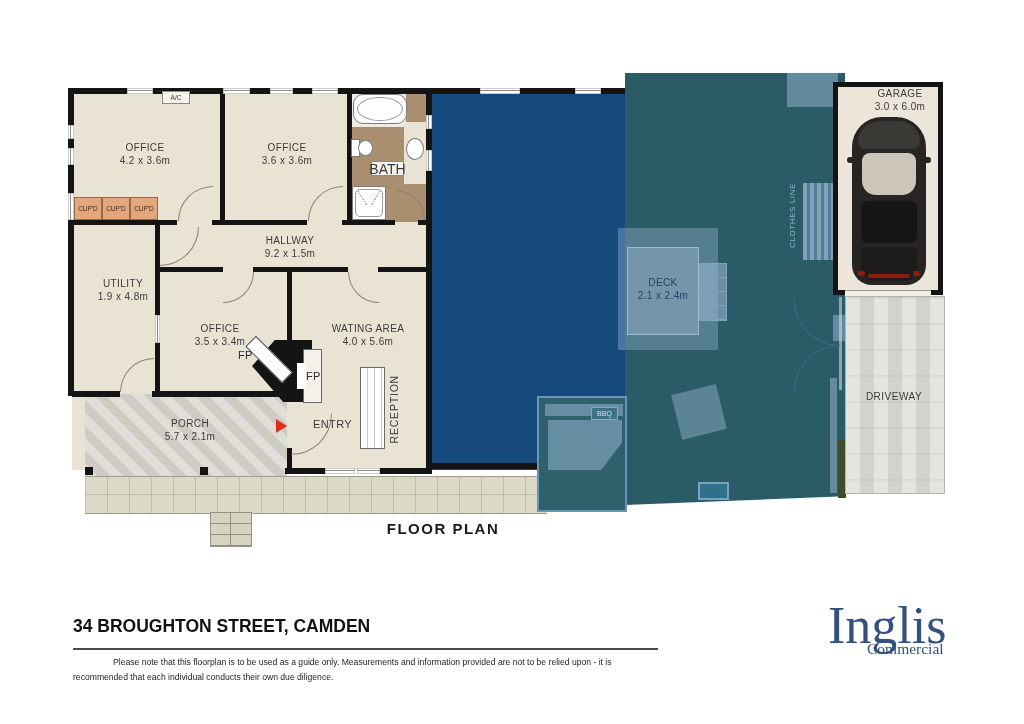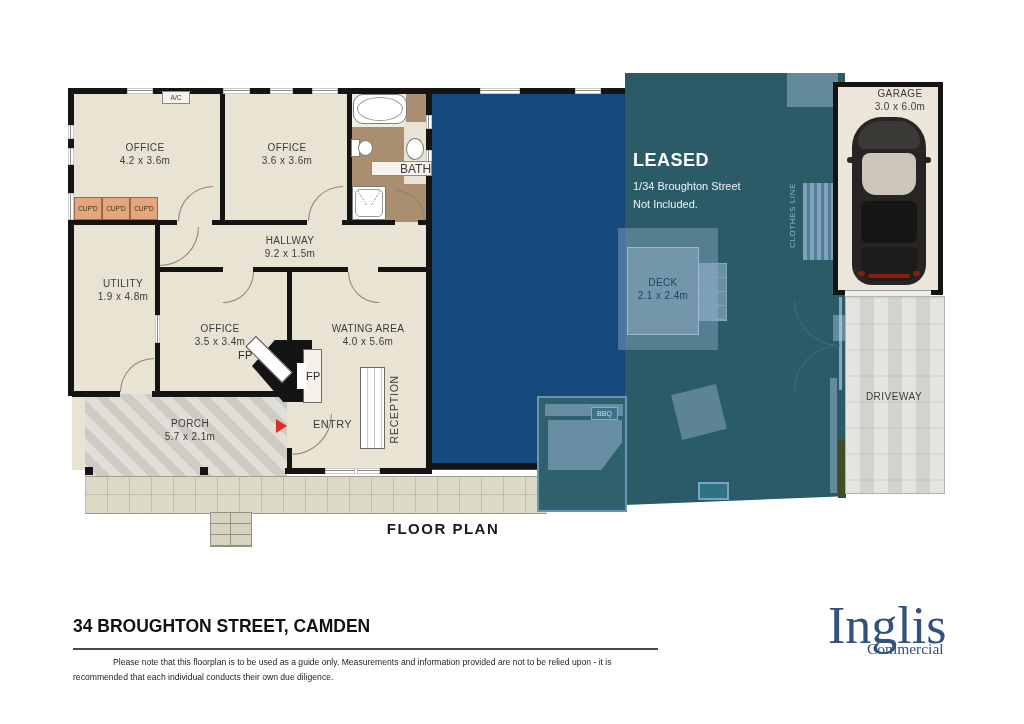--- a/index.html
+++ b/index.html
@@ -94,21 +94,21 @@
 
   <div class="fixture" style="left:353px;top:94px;width:52px;height:28px;border-radius:10px;"></div>
   <div class="abs" style="left:357px;top:97px;width:44px;height:22px;border:1px solid #9a9a9a;border-radius:50%;"></div>
   <div class="fixture" style="left:351px;top:139px;width:7px;height:16px;"></div>
   <div class="fixture" style="left:358px;top:140px;width:13px;height:14px;border-radius:50%;"></div>
   <div class="fixture" style="left:406px;top:138px;width:16px;height:20px;border-radius:50%;"></div>
   <div class="fixture" style="left:352px;top:186px;width:32px;height:32px;"></div>
   <div class="abs" style="left:355px;top:189px;width:26px;height:26px;border:1px solid #9a9a9a;border-radius:5px;
               background:linear-gradient(58deg,transparent 47%,#9a9a9a 47%,#9a9a9a 50%,transparent 50%) left top/50% 60% no-repeat,
                          linear-gradient(-58deg,transparent 47%,#9a9a9a 47%,#9a9a9a 50%,transparent 50%) right top/50% 60% no-repeat;"></div>
-  <div class="tinybox" style="left:371px;top:161px;width:31px;height:13px;font-size:12px;padding-left:28px;">
+  <div class="tinybox" style="left:371px;top:161px;width:31px;height:13px;font-size:14px;">
     <span>BATH</span>
   </div>
 
   <div class="tinybox" style="left:162px;top:91px;width:26px;height:11px;font-size:6.5px;">
     <span>A/C</span>
   </div>
   <div class="abs" style="left:74px;top:197px;width:28px;height:23px;background:#e4a77d;border:1px solid #9a6a48;box-sizing:border-box;
               display:flex;align-items:center;justify-content:center;font-size:6.5px;color:#3d2c1e;">
     <span>CUP'D</span>
   </div>
@@ -189,25 +189,20 @@
   <div class="lightblue" style="left:676px;top:389px;width:46px;height:46px;transform:rotate(-14deg);opacity:0.85;"></div>
   <div class="abs" style="left:698px;top:482px;width:31px;height:18px;background:#2f7186;border:2px solid #7aa2c2;box-sizing:border-box;"></div>
   <div class="lightblue" style="left:830px;top:378px;width:7px;height:115px;"></div>
   <div class="lightblue" style="left:833px;top:315px;width:13px;height:26px;"></div>
   <div class="abs" style="left:838px;top:440px;width:8px;height:58px;background:#3f4d2c;"></div>
 
   <div class="abs" style="left:839px;top:297px;width:3px;height:93px;background:rgba(200,220,235,0.6);"></div>
   <div class="arc arc-bl gate" style="left:794px;top:300px;width:45px;height:45px;"></div>
   <div class="arc arc-tl gate" style="left:794px;top:345px;width:45px;height:45px;"></div>
 
-  <div class="abs" style="left:633px;top:150px;color:#ffffff;">
-    <div style="font-size:18px;font-weight:bold;letter-spacing:0.5px;">LEASED</div>
-    <div style="font-size:11px;margin-top:9px;color:#eef3f8;">1/34 Broughton Street</div>
-    <div style="font-size:11px;margin-top:6px;color:#eef3f8;">Not Included.</div>
-  </div>
 
   <div class="abs" style="left:833px;top:82px;width:110px;height:213px;background:#ece6da;border:5px solid #141414;box-sizing:border-box;"></div>
   <div class="rlabel" style="left:838px;top:87px;width:124px;">
     <div>GARAGE</div>
     <div>3.0 x 6.0m</div>
   </div>
 
   <div class="abs" style="left:852px;top:117px;width:74px;height:168px;">
     <div class="abs" style="left:0;top:0;width:74px;height:168px;background:#262523;border-radius:30px 30px 20px 20px;"></div>
     <div class="abs" style="left:6px;top:4px;width:62px;height:28px;background:#3a3936;border-radius:26px 26px 8px 8px;"></div>

